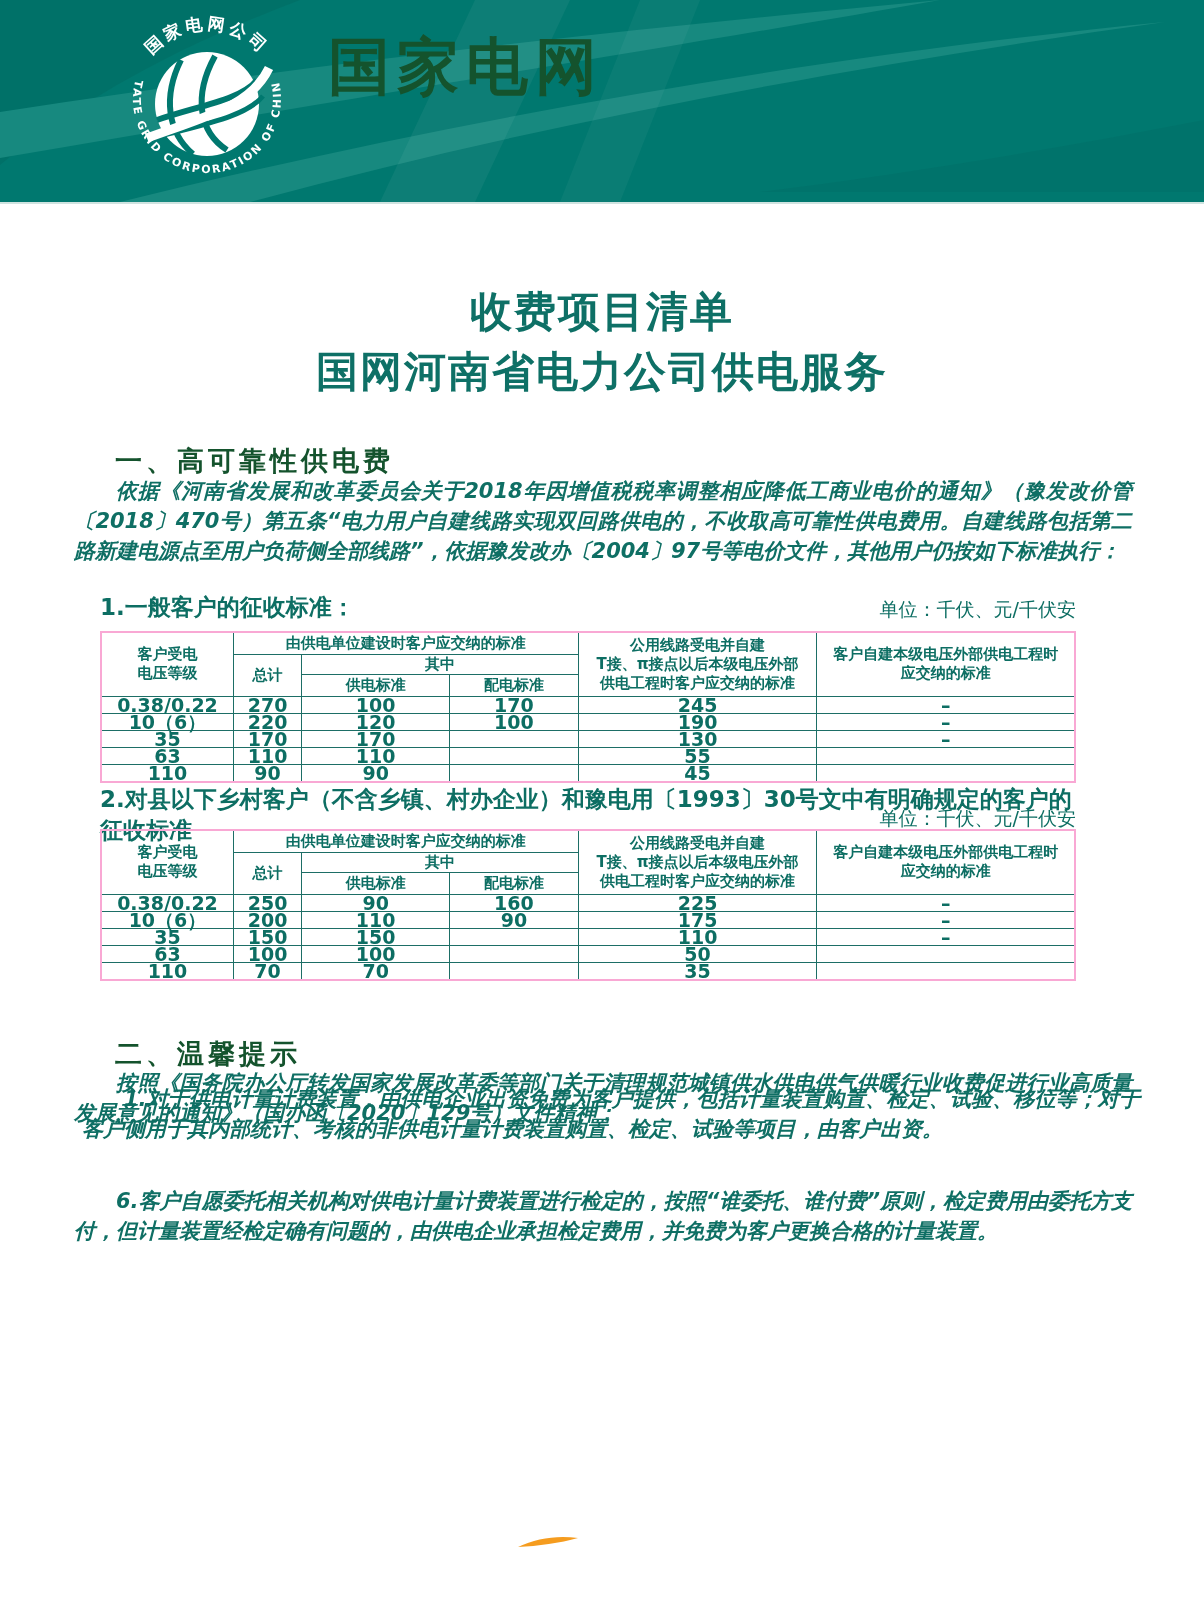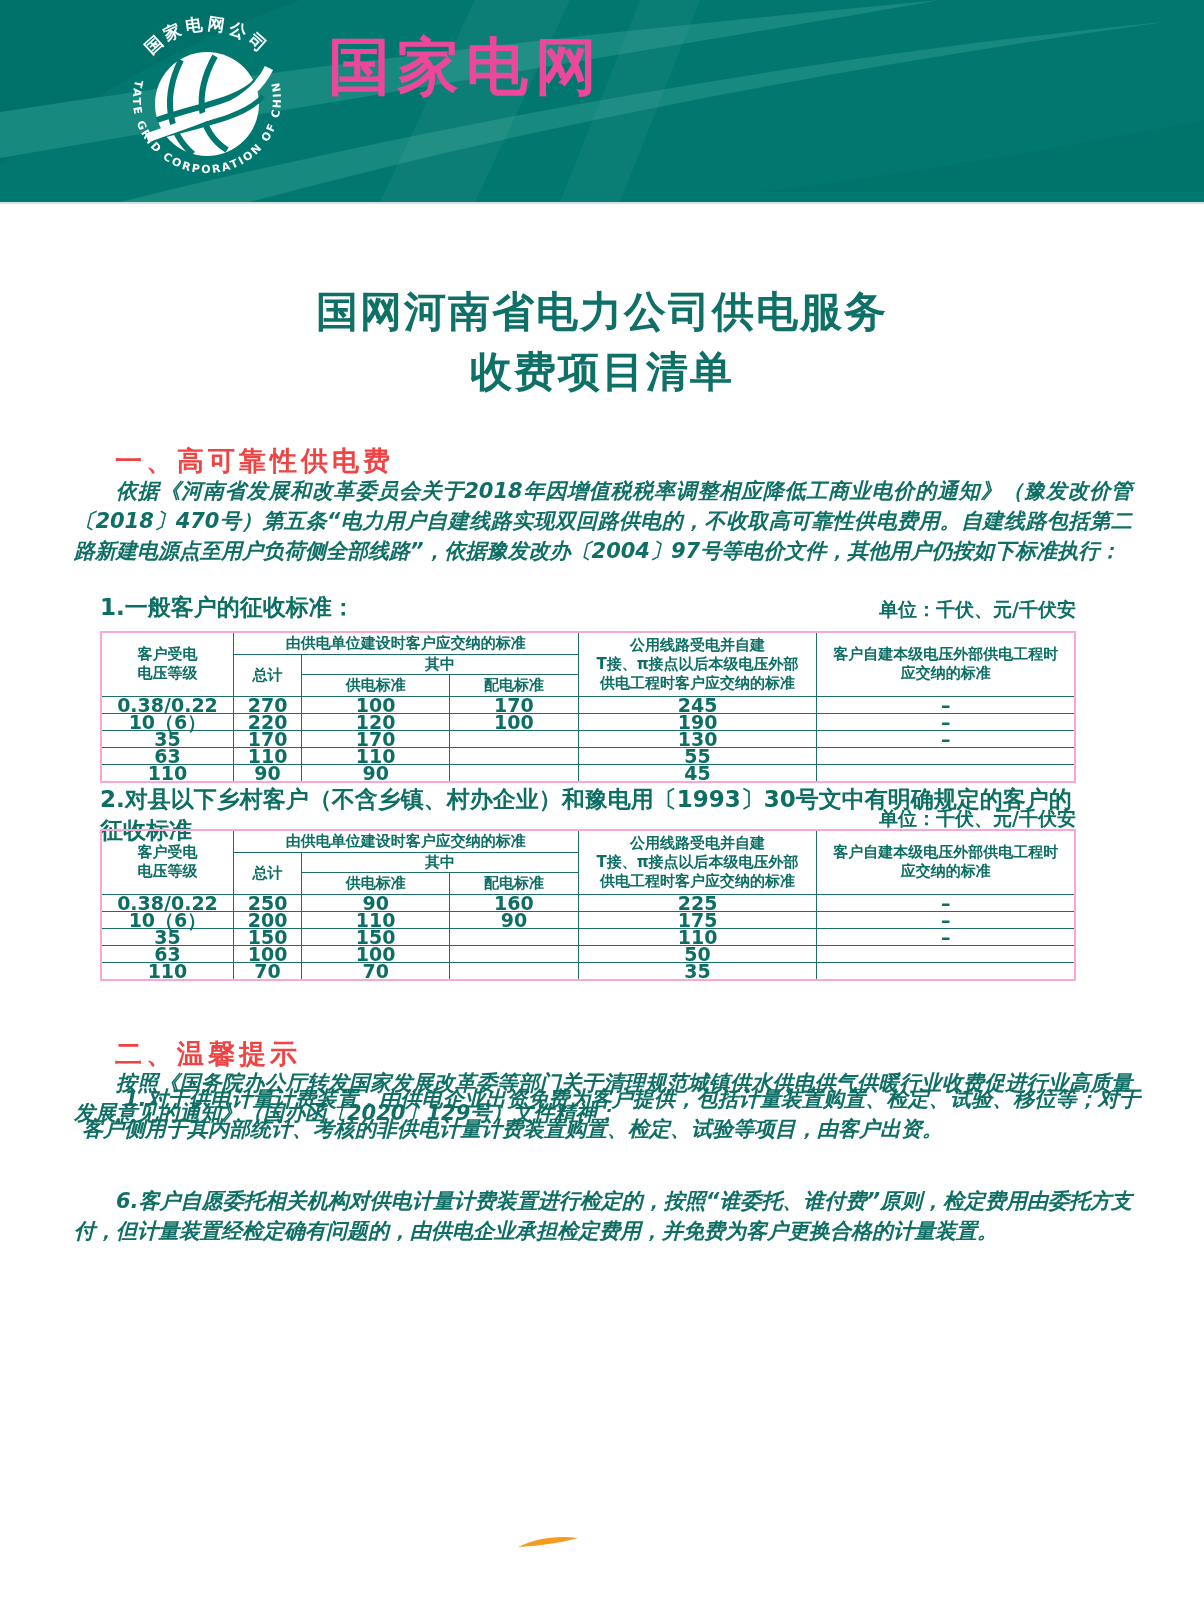--- a/index.html
+++ b/index.html
@@ -4,34 +4,34 @@
 <style>
   html,body{margin:0;padding:0;background:#ffffff;}
   .page{
     position:relative;width:1204px;height:1600px;background:#ffffff;overflow:hidden;
     font-family:"DejaVu Sans","Liberation Sans",sans-serif;color:#0d6e63;
   }
   
   .hdr{position:absolute;left:0;top:0;width:1204px;height:202px;border-bottom:2px solid #cfe3e0;}
   .hdr svg{display:block;}
   .emblem{position:absolute;left:115px;top:8px;}
-  .logotype{position:absolute;left:328px;top:34px;color:#ec4899;}
+  .logotype{position:absolute;left:328px;top:34px;color:#14532d;}
   .logo-cn{font-size:62px;font-weight:700;letter-spacing:7px;line-height:66px;}
   .logo-en{font-family:"Liberation Serif","DejaVu Serif",serif;font-weight:700;font-size:45px;letter-spacing:2px;line-height:48px;margin-top:2px;}
   
   .doc-title{position:absolute;left:0;top:282px;width:1204px;text-align:center;
     color:#0e7066;font-weight:700;font-size:42px;line-height:60px;letter-spacing:2px;}
   
-  .sec-head{position:absolute;left:115px;color:#ef4444;font-weight:700;font-size:27px;letter-spacing:4px;}
+  .sec-head{position:absolute;left:115px;color:#14532d;font-weight:700;font-size:27px;letter-spacing:4px;}
   .para{position:absolute;left:74px;width:1058px;color:#0f6f64;font-weight:700;
     font-size:21px;line-height:30px;text-align:justify;text-indent:42px;font-style:italic;}
   
   .cap-row{position:absolute;left:100px;width:976px;display:flex;justify-content:space-between;align-items:flex-end;}
   .cap{font-size:23px;font-weight:700;color:#0d6e63;}
-  .unit{font-size:19px;font-weight:700;color:#0d6e63;}
+  .unit{font-size:19px;font-weight:400;color:#0d6e63;}
   .unit-line{position:absolute;left:100px;width:976px;text-align:right;}
   
   table.fee{position:absolute;left:100px;width:976px;border-collapse:collapse;table-layout:fixed;
     border:2px solid #f9a8d4;}
   table.fee td{border:1px solid #1d6e66;text-align:center;vertical-align:middle;
     color:#0d6e63;font-weight:700;padding:0;}
   table.fee .hcell{font-size:15px;line-height:19px;}
   table.fee .h1{height:22px;}
   table.fee .h2{height:20px;}
   table.fee .h3{height:22px;}
@@ -73,22 +73,22 @@
       <path d="M 46,128 C 90,116 132,108 148,88" stroke="#00786F" stroke-width="5" fill="none"></path>
       <path d="M 32,130 C 92,108 136,98 154,60" stroke="#ffffff" stroke-width="9" fill="none"></path>
     </svg>
 
     <div class="logotype">
       <div class="logo-cn">国家电网</div>
     </div>
   </div>
 
   <div class="doc-title">
+    <div>收费项目清单</div>
     <div>国网河南省电力公司供电服务</div>
-    <div>收费项目清单</div>
   </div>
 
   <div class="sec-head" style="top:443px;">一、高可靠性供电费</div>
   <div class="para" style="top:476px;">依据《河南省发展和改革委员会关于2018年因增值税税率调整相应降低工商业电价的通知》（豫发改价管〔2018〕470号）第五条“电力用户自建线路实现双回路供电的，不收取高可靠性供电费用。自建线路包括第二路新建电源点至用户负荷侧全部线路”，依据豫发改办〔2004〕97号等电价文件，其他用户仍按如下标准执行：</div>
 
   <div class="cap-row" style="top:592px;">
     <span class="cap">1.一般客户的征收标准：</span>
     <span class="unit">单位：千伏、元/千伏安</span>
   </div>
 

